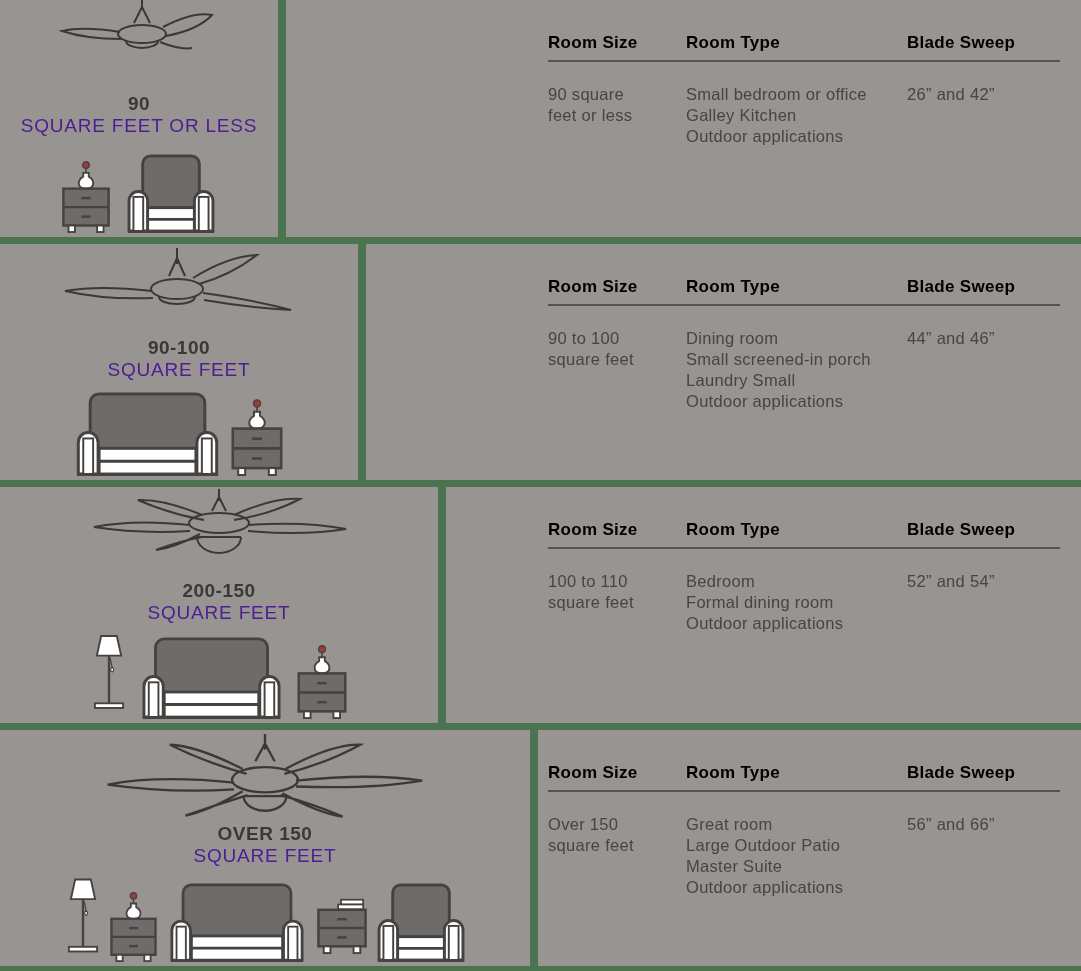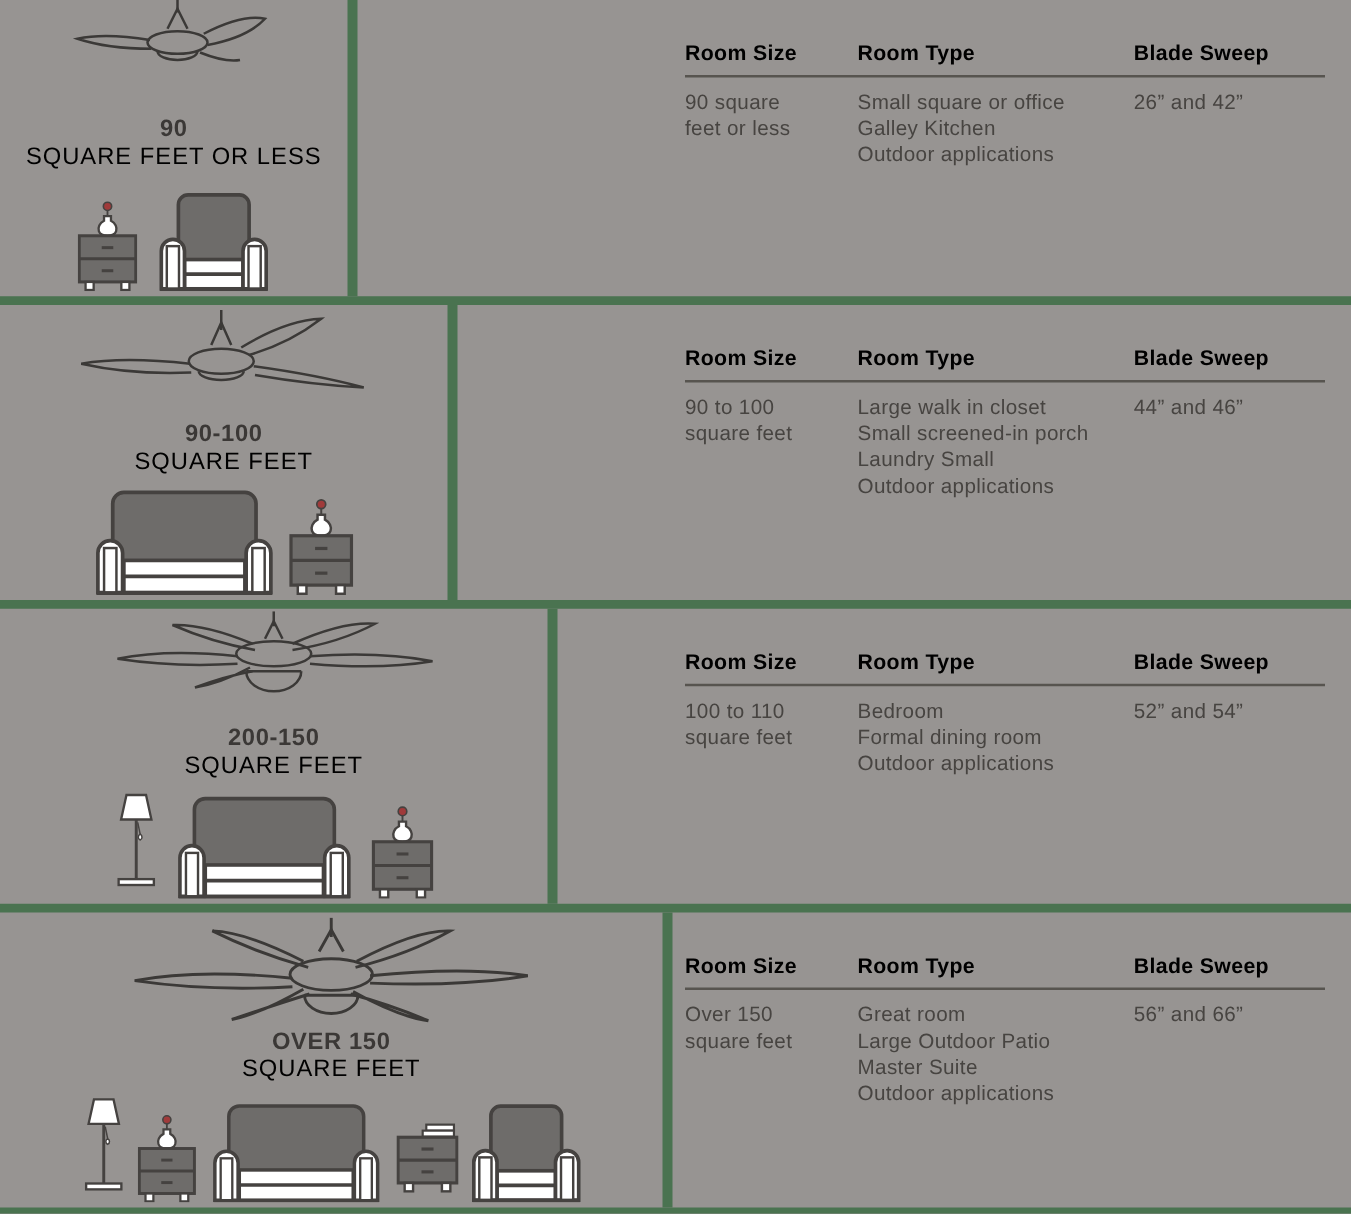--- a/index.html
+++ b/index.html
@@ -20,21 +20,21 @@
   .hbar.b2{top:480px;}
   .hbar.b3{top:723px;}
   .hbar.b4{top:966px;height:5px;}
   .vbar{position:absolute;top:0;bottom:0;left:var(--pw);width:8px;background:#4a7350;}
 
   
   .panel{position:absolute;top:0;left:0;width:var(--pw);height:100%;}
   .fan{position:absolute;top:0;left:50%;transform:translateX(-50%);}
   .label{position:absolute;top:93px;left:0;width:100%;text-align:center;color:#3b3836;}
   .label .title{font-size:19px;font-weight:bold;letter-spacing:.5px;line-height:22px;}
-  .label .subtitle{font-size:19px;font-weight:normal;letter-spacing:.8px;line-height:22px;color:#000000;}
+  .label .subtitle{font-size:19px;font-weight:normal;letter-spacing:.8px;line-height:22px;color:#4c1d95;}
   .furniture{
     position:absolute;bottom:4px;left:0;width:100%;
     display:flex;align-items:flex-end;justify-content:center;
   }
   .r1 .furniture{gap:16px;}
   .r2 .furniture{gap:11px;}
   .r3 .furniture{gap:12px;}
   .r4 .furniture{gap:9px;}
   .furniture svg{display:block;}
 
@@ -42,21 +42,21 @@
   .table{
     position:absolute;top:0;left:548px;width:512px;
     display:grid;grid-template-columns:138px 221px 1fr;
     color:#474441;
   }
   .th{
     padding-top:33px;font-size:17px;font-weight:600;color:#000000;
     letter-spacing:.3px;line-height:20px;
   }
   .rule{grid-column:1 / -1;height:0;border-bottom:2px solid #57544f;margin-top:7px;}
-  .td{margin-top:10px;font-size:16.5px;line-height:21px;letter-spacing:.3px;}
+  .td{margin-top:22px;font-size:16.5px;line-height:21px;letter-spacing:.3px;}
   .td div{white-space:nowrap;}
 </style>
 </head>
 <body>
 
 <svg width="0" height="0" style="position:absolute" aria-hidden="true">
   <defs>
     <symbol id="sym-armchair" viewBox="0 0 92 82">
       <rect x="17" y="3" width="58" height="60" rx="8" fill="#6e6c6a" stroke="#454240" stroke-width="3"></rect>
       <rect x="22" y="56" width="48" height="24" fill="#ffffff" stroke="#454240" stroke-width="3"></rect>
@@ -183,21 +183,21 @@
     <div class="table">
       <div class="th">Room Size</div>
       <div class="th">Room Type</div>
       <div class="th">Blade Sweep</div>
       <div class="rule"></div>
       <div class="td">
           <div>90 square</div>
           <div>feet or less</div>
         </div>
       <div class="td">
-          <div>Small square or office</div>
+          <div>Small bedroom or office</div>
           <div>Galley Kitchen</div>
           <div>Outdoor applications</div>
         </div>
       <div class="td">26” and 42”</div>
     </div>
   </section>
   <div class="hbar b1"></div>
 
   <section class="row r2">
     <div class="panel">
@@ -221,21 +221,21 @@
     <div class="table">
       <div class="th">Room Size</div>
       <div class="th">Room Type</div>
       <div class="th">Blade Sweep</div>
       <div class="rule"></div>
       <div class="td">
           <div>90 to 100</div>
           <div>square feet</div>
         </div>
       <div class="td">
-          <div>Large walk in closet</div>
+          <div>Dining room</div>
           <div>Small screened-in porch</div>
           <div>Laundry Small</div>
           <div>Outdoor applications</div>
         </div>
       <div class="td">44” and 46”</div>
     </div>
   </section>
   <div class="hbar b2"></div>
 
   <section class="row r3">

